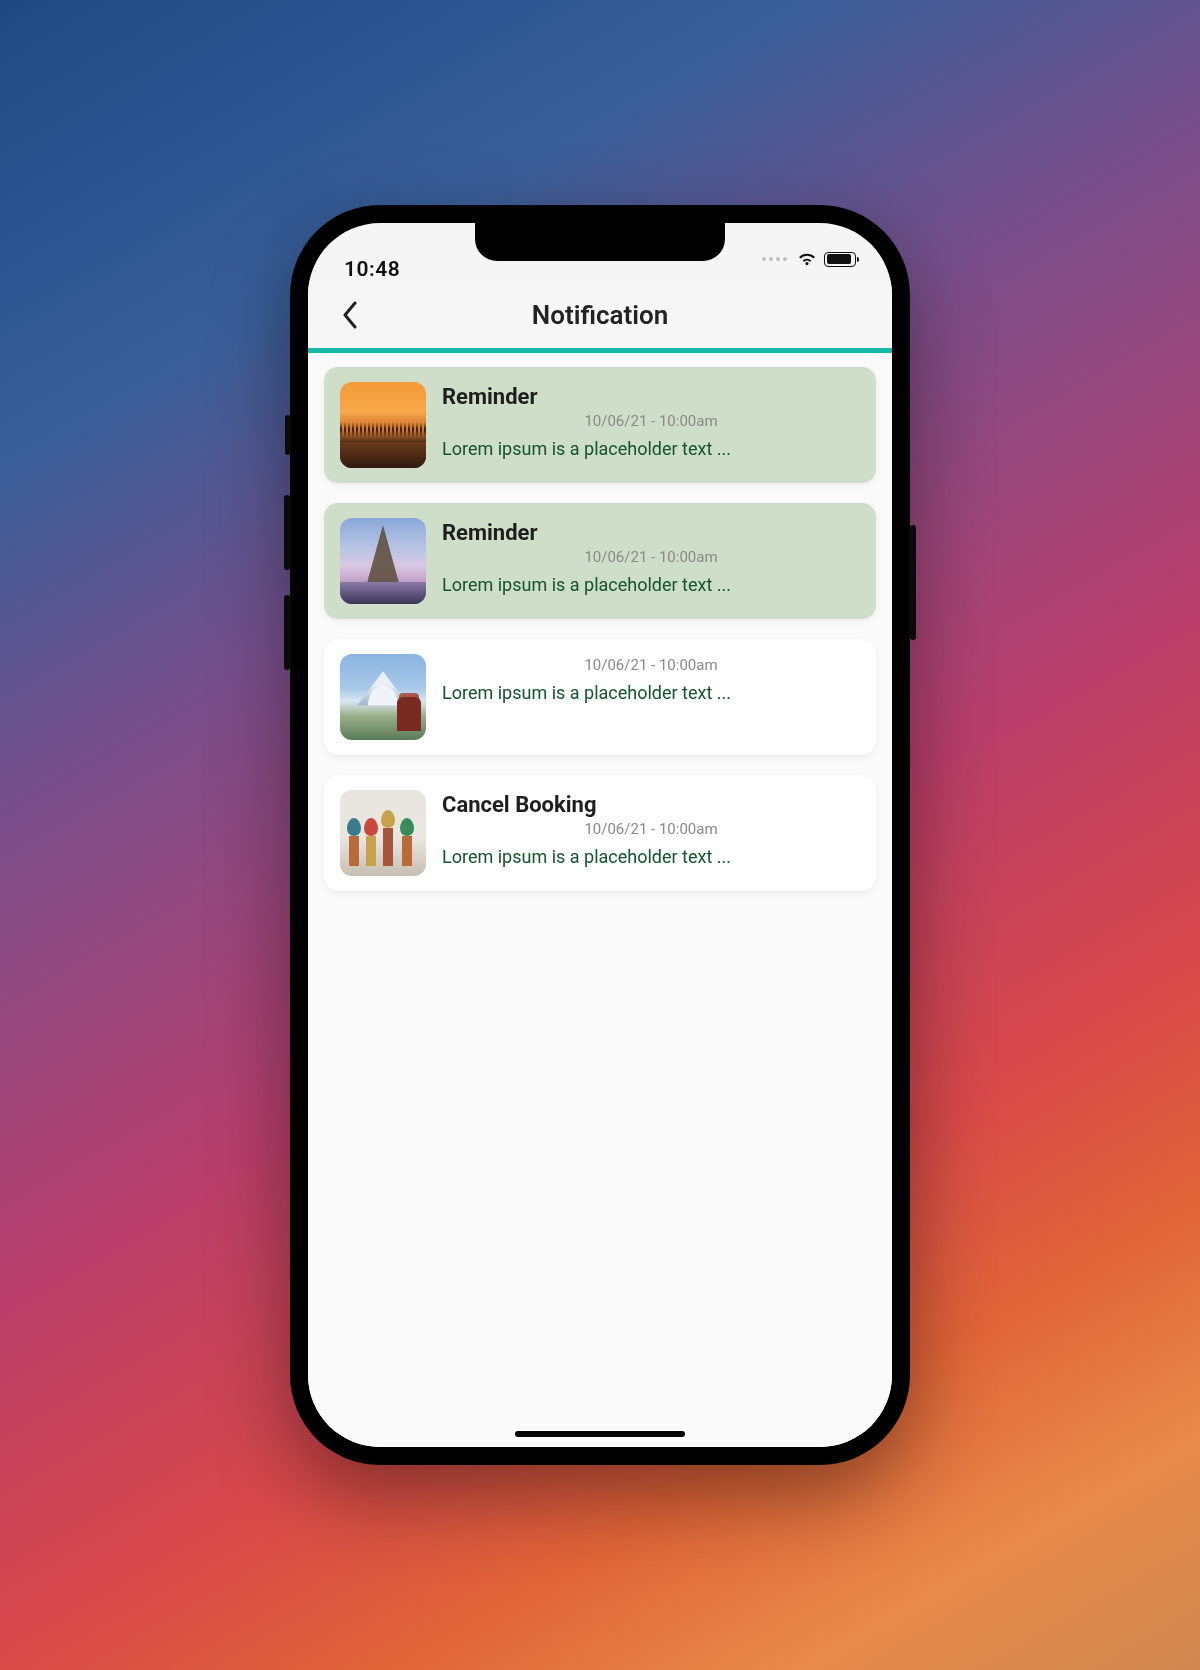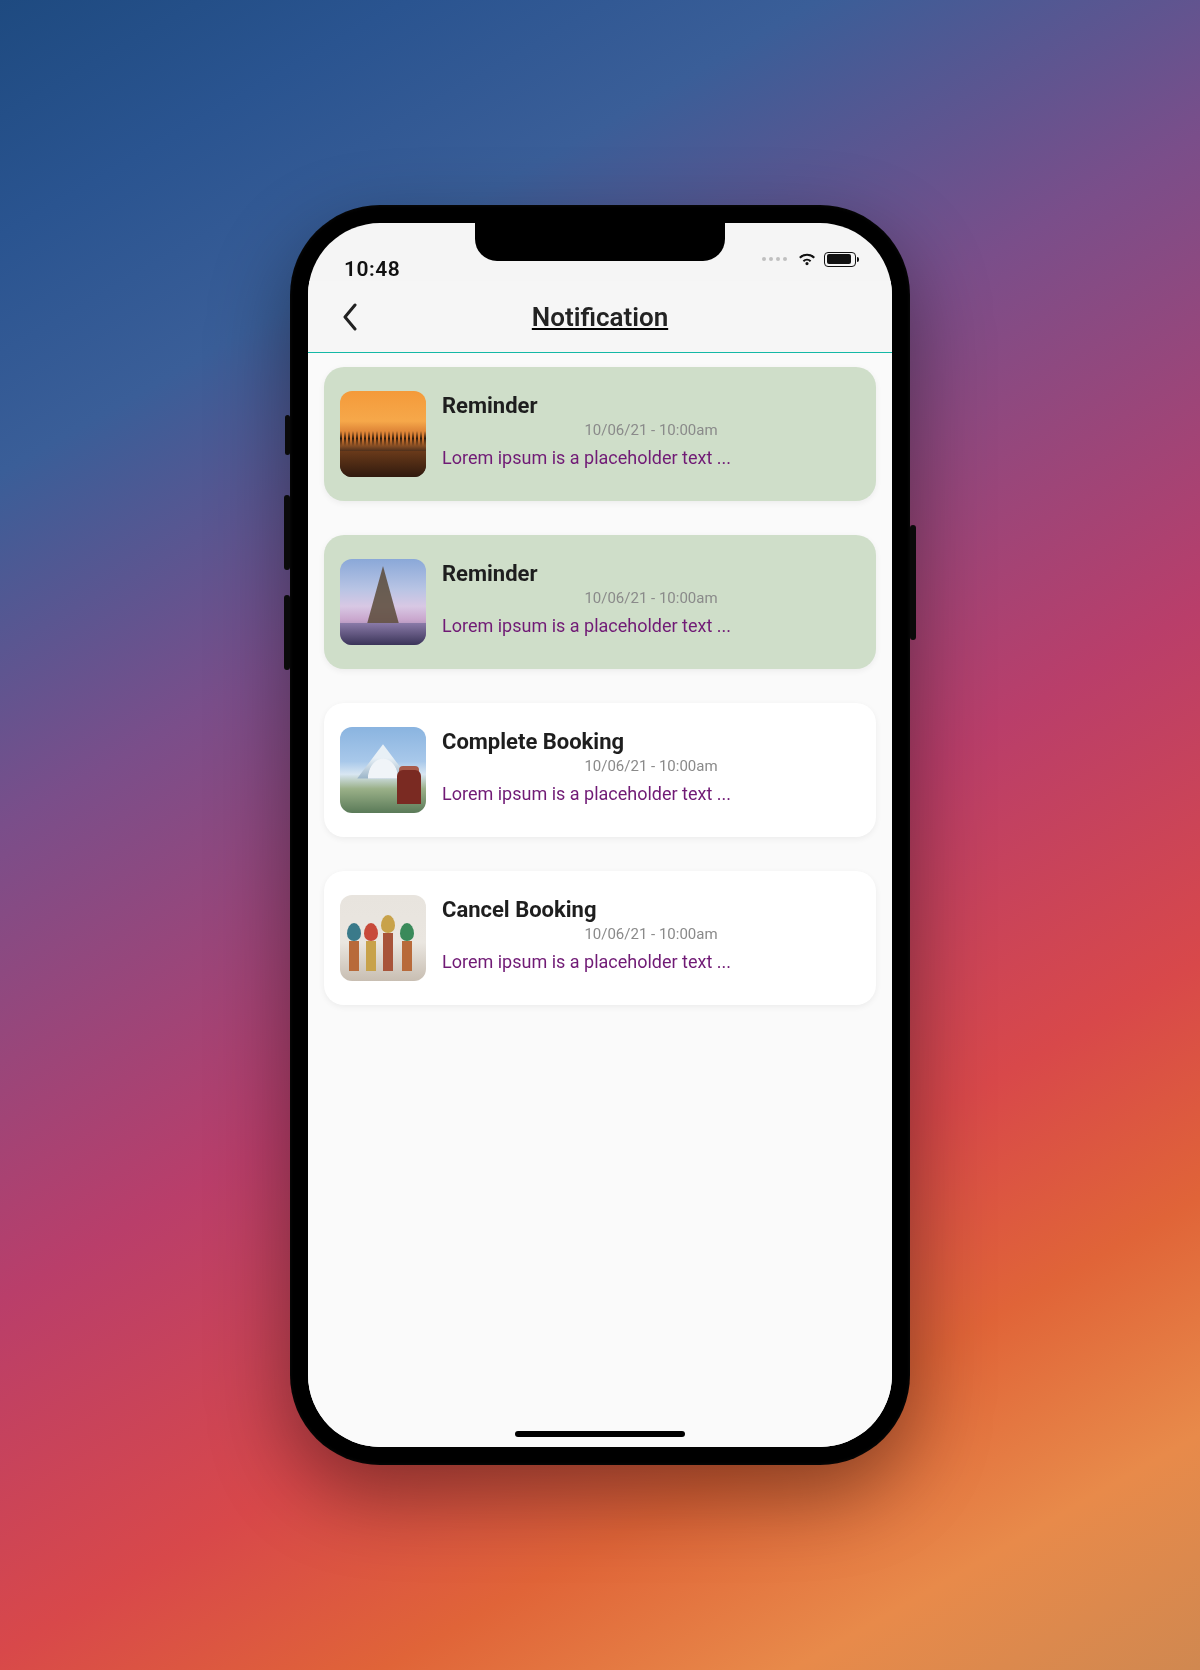--- a/index.html
+++ b/index.html
@@ -49,56 +49,55 @@
       width:32px; height:15px; border:1.8px solid #111; border-radius:4px;
       position:relative;
     }
     .sb-batt::after {
       content:""; position:absolute; right:-4px; top:4px; width:2.5px; height:5px;
       background:#111; border-radius:0 2px 2px 0;
     }
     .sb-batt .fill { position:absolute; left:1.5px; top:1.5px; bottom:1.5px; width:24px; background:#111; border-radius:2px; }
     .nav-bar {
       height:72px; display:flex; align-items:center; position:relative;
-      border-bottom:1px solid #14b8a6;
+      border-bottom:5px solid #14b8a6;
       background:#f6f6f6;
-      text-decoration:underline;
     }
     .nav-back {
       position:absolute; left:22px; top:50%; transform:translateY(-50%);
       width:40px; height:40px; display:flex; align-items:center; justify-content:center;
       cursor:pointer;
     }
     .nav-title {
       width:100%; text-align:center; font-size:26px; font-weight:600; color:#232323;
     }
     .content {
       padding:14px 16px 16px 16px;
       background:#fafafa;
       min-height:calc(100% - 130px);
     }
     .card {
       display:flex; align-items:flex-start;
-      border-radius:20px;
-      padding:24px 16px;
-      margin-bottom:34px;
+      border-radius:14px;
+      padding:15px 16px;
+      margin-bottom:20px;
       box-shadow:0 2px 6px rgba(0,0,0,0.06);
       cursor:pointer;
     }
     .card.unread { background:#cfdec9; }
     .card.read   { background:#ffffff; }
     .thumb {
       width:86px; height:86px; border-radius:12px; flex-shrink:0;
       margin-right:16px;
       overflow:hidden; position:relative;
     }
     .card-body { flex:1; min-width:0; padding-top:2px; }
     .card-title { font-size:22px; font-weight:700; color:#1e1e1e; margin-bottom:3px; }
     .card-time  { font-size:15px; color:#8a8a8a; margin-bottom:8px;text-align:center; }
-    .card-text  { font-size:18px; color:#701a75; white-space:nowrap; overflow:hidden; text-overflow:clip; }
+    .card-text  { font-size:18px; color:#14532d; white-space:nowrap; overflow:hidden; text-overflow:clip; }
     .home-ind {
       position:absolute; bottom:10px; left:50%; transform:translateX(-50%);
       width:170px; height:6px; background:#000; border-radius:4px;
     }
 
     
     .th-sunset {
       background:linear-gradient(to bottom,
         #f49a3a 0%, #f6a84a 35%, #e28a3a 45%, #d87a30 55%, #3a2418 72%, #2a1a12 100%);
       position:relative;
@@ -217,21 +216,20 @@
         <div class="card-body">
           <div class="card-title">Reminder</div>
           <div class="card-time">10/06/21 - 10:00am</div>
           <div class="card-text">Lorem ipsum is a placeholder text ...</div>
         </div>
       </div>
 
       <div class="card read">
         <div class="thumb th-fuji"></div>
         <div class="card-body">
-          <div class="card-title">Complete Booking</div>
           <div class="card-time">10/06/21 - 10:00am</div>
           <div class="card-text">Lorem ipsum is a placeholder text ...</div>
         </div>
       </div>
 
       <div class="card read">
         <div class="thumb th-moscow">
           <div class="dome d1">
               <div class="top"></div>
               <div class="bot"></div>

